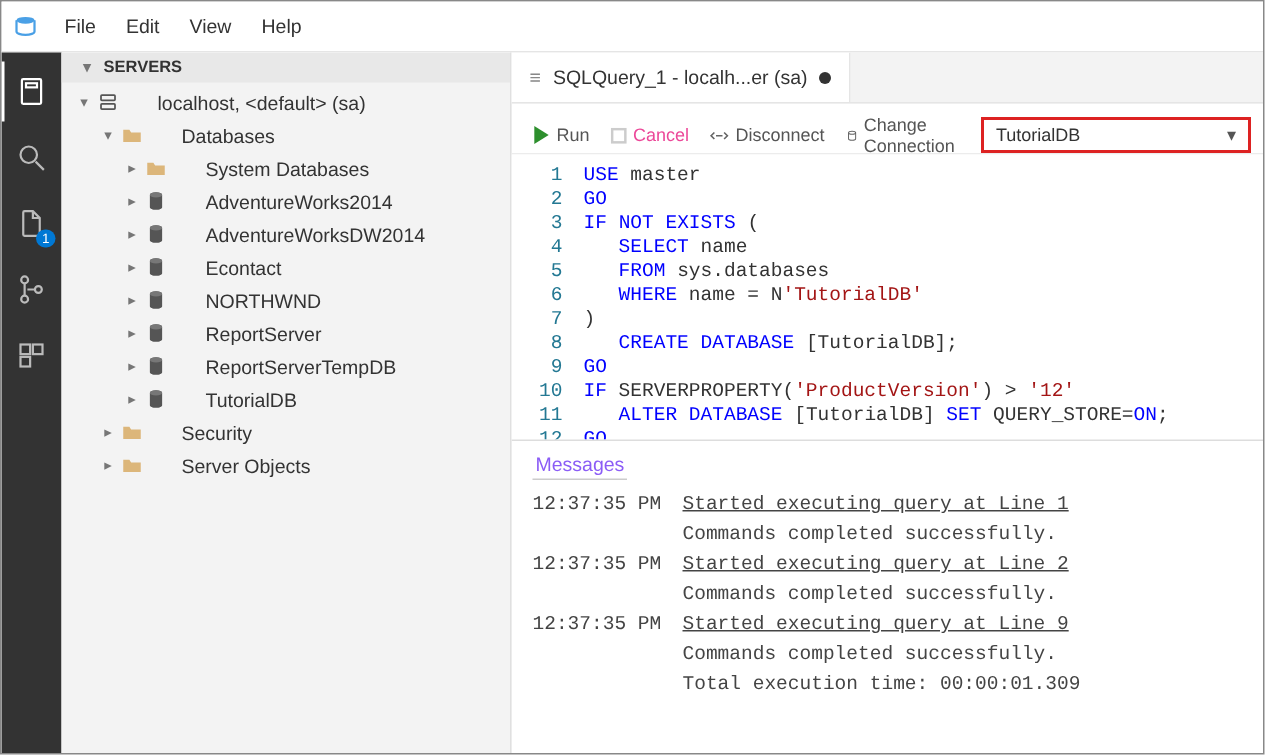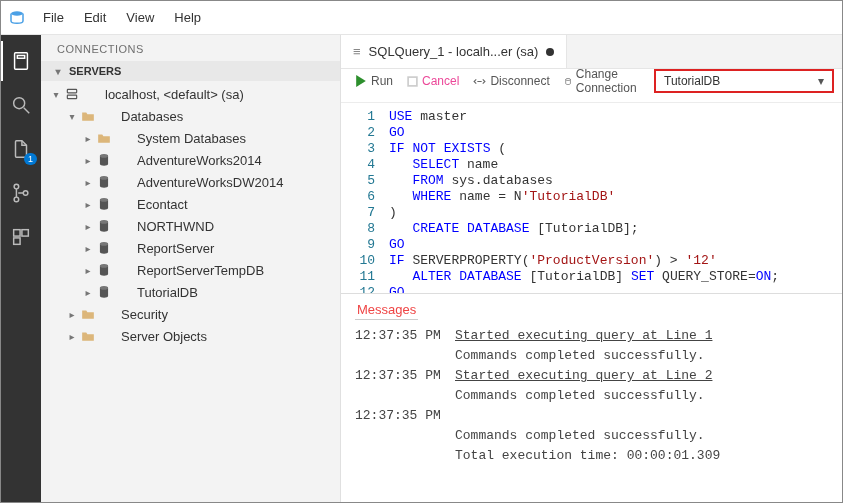--- a/index.html
+++ b/index.html
@@ -32,34 +32,34 @@
   .twisty { width:14px; text-align:center; color:#767676; font-size:10px;}
   .ticon { width:18px; height:18px; display:flex; align-items:center; justify-content:center; margin-right:4px; }
   .tlabel { flex:1; overflow:hidden; text-overflow:ellipsis;margin-left:20px; }
   
   
   .editor-area { flex:1; display:flex; flex-direction:column; overflow:hidden; }
   .tabbar { height:34px; display:flex; align-items:stretch; background:#f3f3f3; border-bottom:1px solid #e5e5e5; }
   .tab { display:flex; align-items:center; gap:8px; padding:0 12px; background:#fff; border-right:1px solid #e5e5e5; font-size:13px; cursor:pointer; }
   .tab .tdirty { width:8px; height:8px; border-radius:50%; background:#333; }
   
-  .toolbar { height:34px; display:flex; align-items:flex-start; gap:2px; padding:0 8px; border-bottom:1px solid #ececec; font-size:12px; color:#555; }
+  .toolbar { height:34px; display:flex; align-items:flex-end; gap:2px; padding:0 8px; border-bottom:1px solid #ececec; font-size:12px; color:#555; }
   .toolbar .tbtn { display:flex; align-items:center; gap:4px; padding:0 6px; height:24px; cursor:pointer; border-radius:2px;}
   .toolbar .run svg { color:#2d8f2d; }
   .toolbar .cancel { color:#ec4899; }
   .toolbar .dbselect { margin-left:4px; border:2px solid #d22; padding:3px 8px; display:flex; align-items:center; gap:80px; font-size:12px; color:#333; cursor:pointer; min-width:180px; justify-content:space-between;}
   
   .code-area { flex:0 0 190px; display:flex; font-family: Consolas, "Courier New", monospace; font-size:13px; line-height:16px; overflow:hidden; background:#fff; }
   .gutter { width:48px; text-align:right; color:#237893; padding:6px 14px 6px 0; }
   .code { padding:6px 0; white-space:pre; }
   .kw { color:#0000ff; }
   .str { color:#a31515; }
   
   .messages { border-top:1px solid #ddd; padding:8px 14px 4px; overflow:auto; flex:1;}
-  .messages .mtitle { font-size:13px; border-bottom:1px solid #ccc; display:inline-block; padding:0 2px 2px; margin-bottom:6px; color:#ef4444;}
+  .messages .mtitle { font-size:13px; border-bottom:1px solid #ccc; display:inline-block; padding:0 2px 2px; margin-bottom:6px; color:#8b5cf6;}
   .msgrow { display:flex; font-family: "Courier New", monospace; font-size:13px; color:#444; line-height:20px; }
   .msgrow .ts { width:100px; }
   .msgrow .txt { flex:1; }
   .msgrow .txt.u { text-decoration: underline; }
   
   svg { display:block; }
 </style>
 </head>
 <body>
 
@@ -110,21 +110,20 @@
     <div class="aicon">
       <svg width="22" height="22" viewBox="0 0 24 24" fill="none" stroke="currentColor" stroke-width="1.6">
           <rect x="4" y="4" width="7" height="7"></rect>
           <rect x="13" y="4" width="7" height="7"></rect>
           <rect x="4" y="13" width="7" height="7"></rect>
         </svg>
     </div>
   </div>
 
   <div class="sidepanel">
-    <div class="panel-title">CONNECTIONS</div>
     <div class="section-header">
       <span class="twisty">▾</span>
       <span>SERVERS</span>
     </div>
     <div class="tree">
       <div class="tree-row" style="padding-left:8px">
         <span class="twisty">▾</span>
         <span class="ticon">
             <svg width="14" height="14" viewBox="0 0 24 24" fill="none" stroke="#555" stroke-width="2">
               <rect x="4" y="4" width="16" height="6" rx="1"></rect>
@@ -322,20 +321,21 @@
           <div class="msgrow">
             <span class="ts">12:37:35 PM</span>
             <span class="txt u">Started executing query at Line 2</span>
           </div>
           <div class="msgrow">
             <span class="ts"></span>
             <span class="txt">Commands completed successfully.</span>
           </div>
           <div class="msgrow">
             <span class="ts">12:37:35 PM</span>
+            <span class="txt u">Started executing query at Line 9</span>
           </div>
           <div class="msgrow">
             <span class="ts"></span>
             <span class="txt">Commands completed successfully.</span>
           </div>
           <div class="msgrow">
             <span class="ts"></span>
             <span class="txt">Total execution time: 00:00:01.309</span>
           </div>
         </div>

